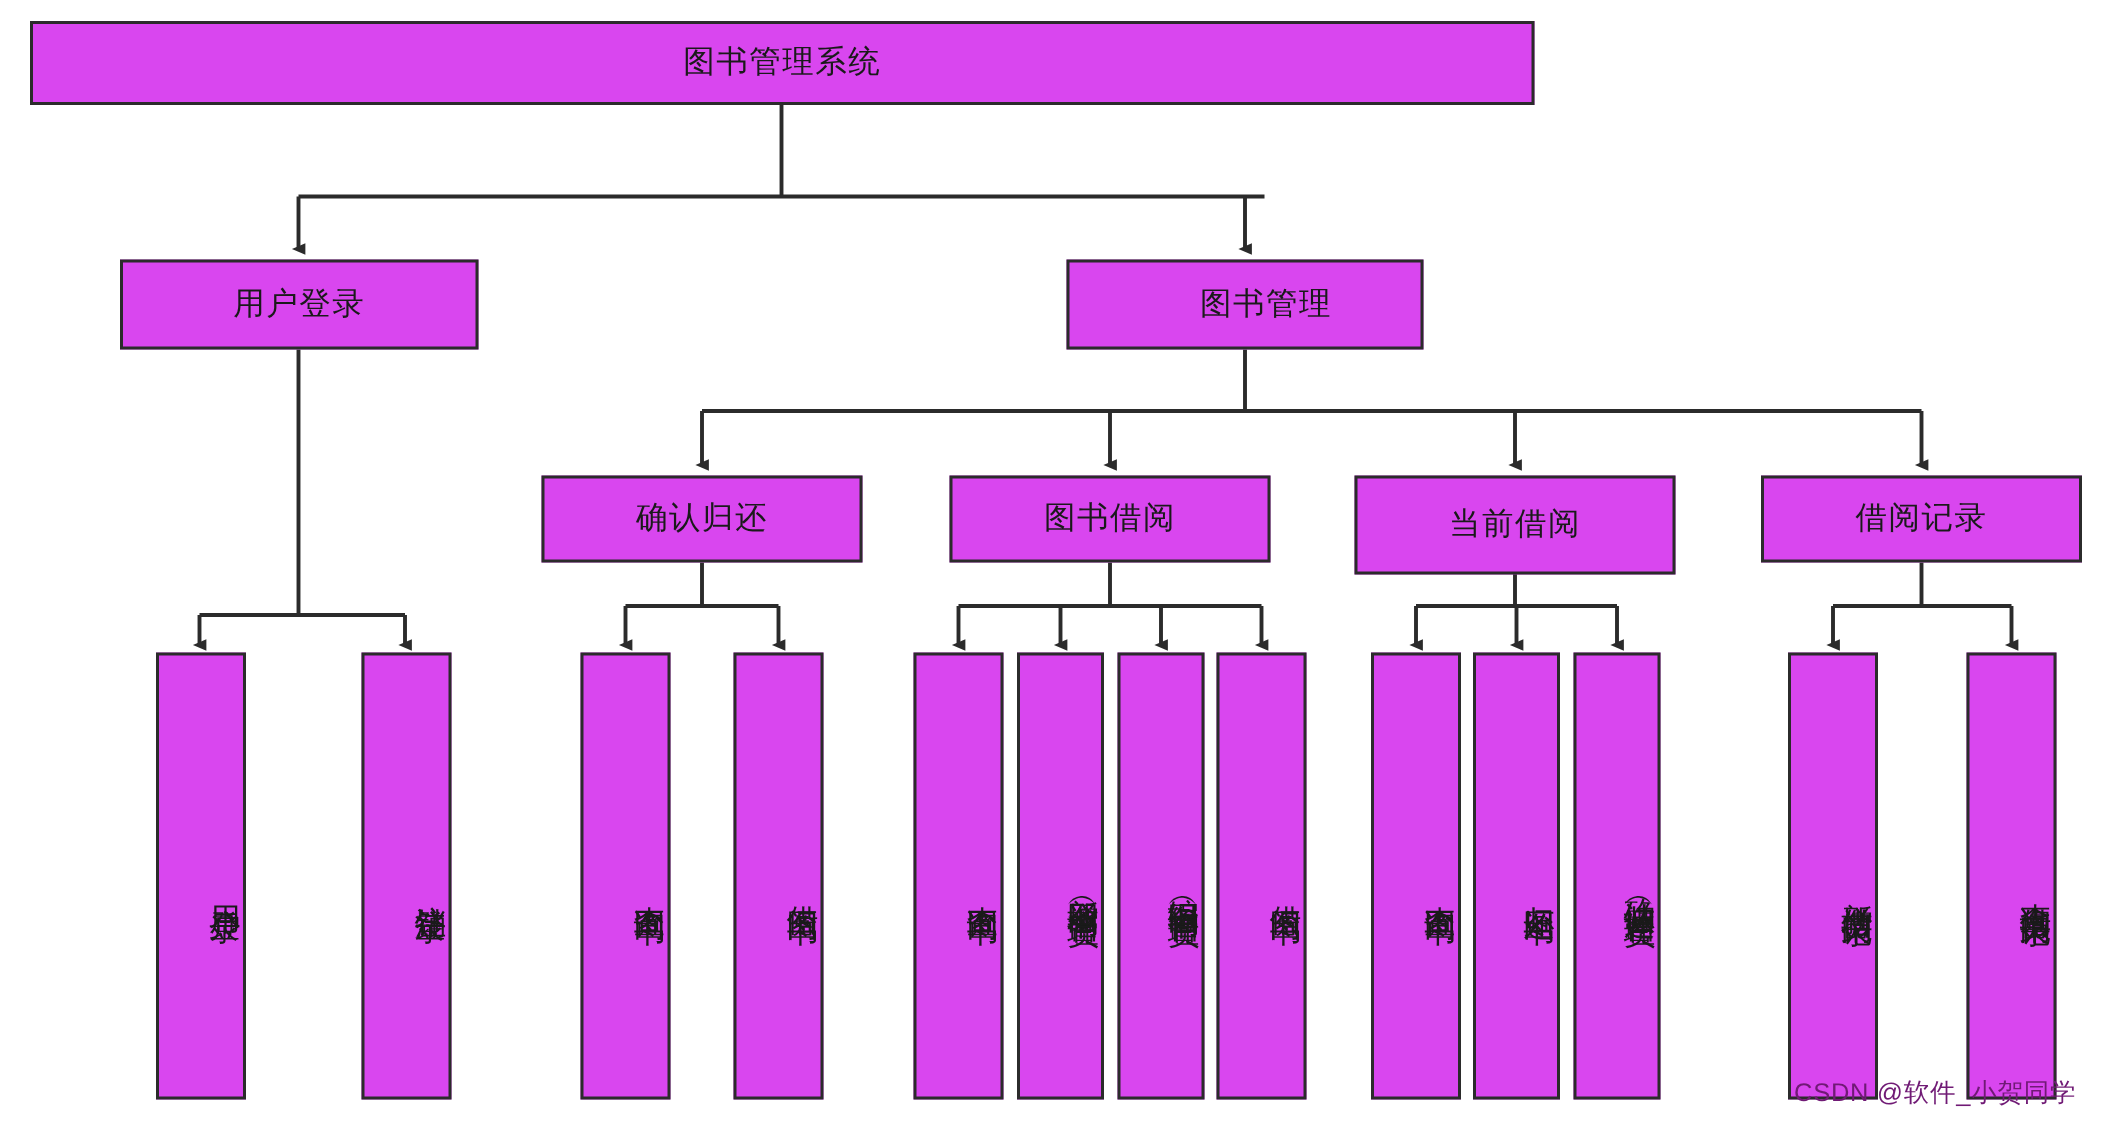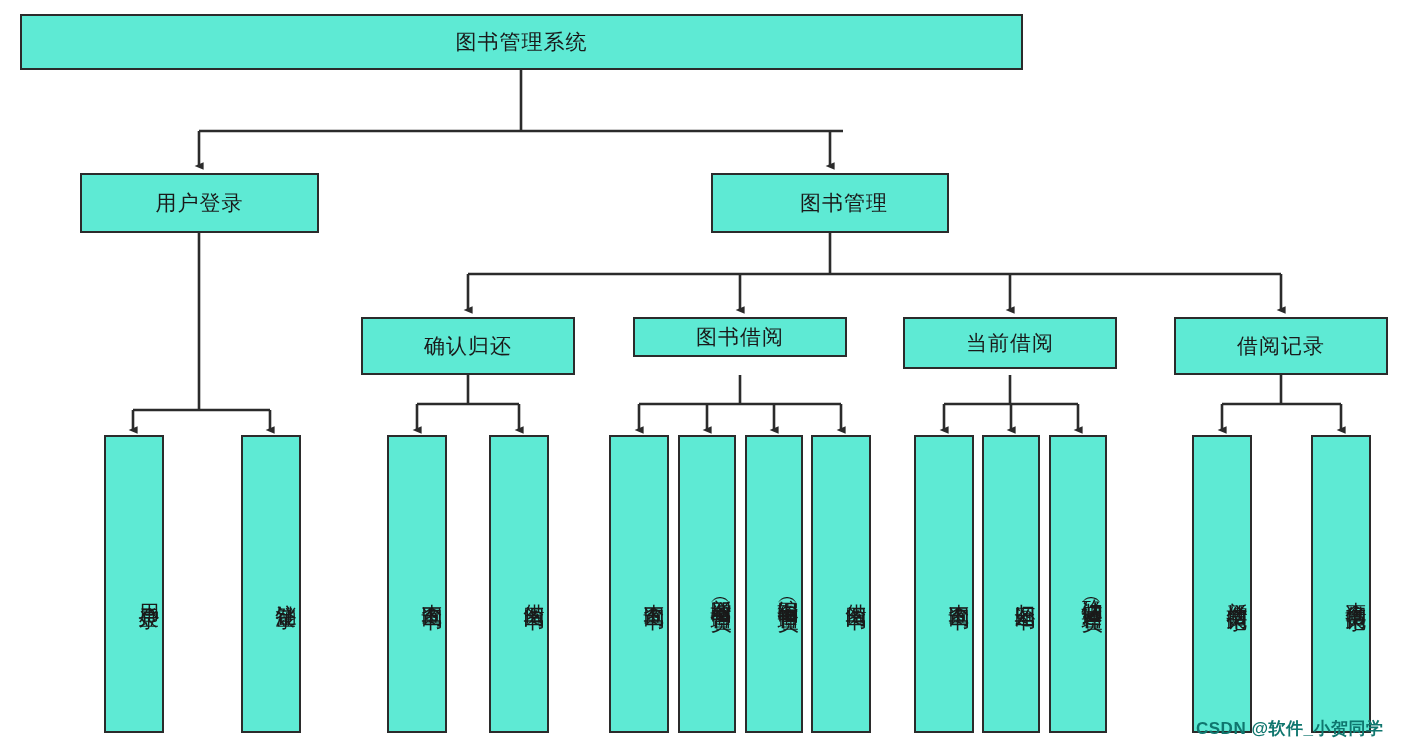--- a/index.html
+++ b/index.html
@@ -22,21 +22,21 @@
     position: absolute;
     left: 0;
     top: 0;
     width: 1405px;
     height: 747px;
   }
   .node {
     position: absolute;
     box-sizing: border-box;
     border: 2px solid #2b2b2b;
-    background: #5eead4;
+    background: #d946ef;
     color: #1a1a1a;
     display: flex;
     align-items: center;
     justify-content: center;
     z-index: 2;
   }
   .node.h {
     font-size: 21px;
     line-height: 1.15;
     letter-spacing: 1px;
@@ -53,25 +53,24 @@
     padding-top: 14px;
   }
   .node.v .vtext {
     writing-mode: vertical-rl;
     text-orientation: upright;
     white-space: nowrap;
   }
   .watermark {
     position: absolute;
     font-size: 17px;
-    color: #0f766e;
+    color: #701a75;
     white-space: nowrap;
     z-index: 3;
     letter-spacing: 0.5px;
-    font-weight: bold;
   }
 </style>
 </head>
 <body>
 
 <div id="canvas">
 
   <svg id="edges" viewBox="0 0 1405 747" xmlns="http://www.w3.org/2000/svg">
     <defs>
       <marker id="arrow" markerWidth="10" markerHeight="10" refX="4.2" refY="5" orient="auto" markerUnits="userSpaceOnUse">
@@ -132,25 +131,25 @@
   </div>
 
   <div class="node h" style="left:711px; top:173px; width:238px; height:60px;padding-left:28px;">
     <span>图书管理</span>
   </div>
 
   <div class="node h" style="left:361px; top:317px; width:214px; height:58px;">
     <span>确认归还</span>
   </div>
 
-  <div class="node h" style="left:633px; top:317px; width:214px; height:40px;">
+  <div class="node h" style="left:633px; top:317px; width:214px; height:58px;">
     <span>图书借阅</span>
   </div>
 
-  <div class="node h" style="left:903px; top:317px; width:214px; height:52px;">
+  <div class="node h" style="left:903px; top:317px; width:214px; height:66px;">
     <span>当前借阅</span>
   </div>
 
   <div class="node h" style="left:1174px; top:317px; width:214px; height:58px;">
     <span>借阅记录</span>
   </div>
 
   <div class="node v" style="left:104px; top:435px; width:60px; height:298px;">
     <span class="vtext">用户登录</span>
   </div>

